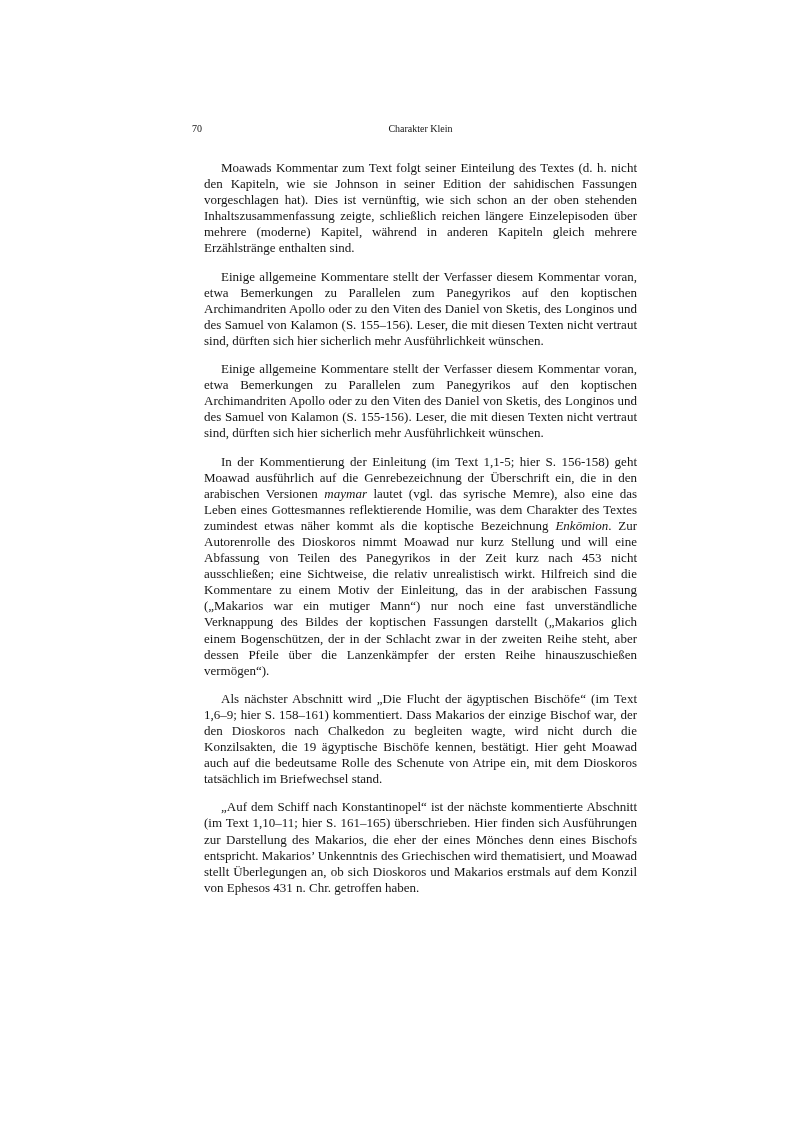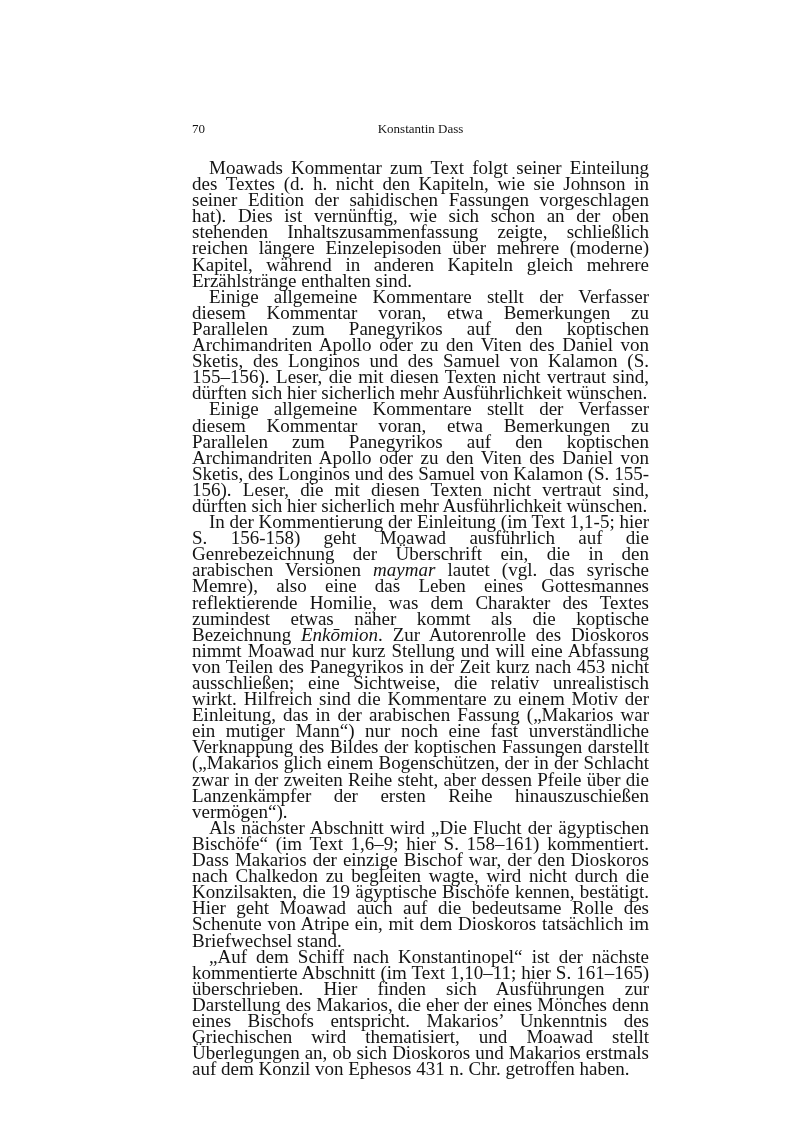--- a/index.html
+++ b/index.html
@@ -22,36 +22,36 @@
   }
   .textblock {
     position: absolute;
     left: 192px;
     top: 121px;
     width: 457px;
   }
   .header {
     position: relative;
     height: 16px;
-    font-size: 13px;
+    font-size: 10px;
     line-height: 16px;
     margin-bottom: 23px;
   }
   .pagenum {
     position: absolute;
     left: 0;
     top: 0;
   }
   .running {
     display: block;
     text-align: center;
   }
   .bodytext p {
-    margin: 0;
-    font-size: 19px;
+    margin: 12px;
+    font-size: 13px;
     line-height: 16.1px;
     text-align: justify;
     text-indent: 17px;
     hyphens: none;
   }
   .run {
     font-style: normal;
   }
   .run.it {
     font-style: italic;
@@ -59,21 +59,21 @@
   }
 </style>
 </head>
 <body>
 
 <div class="page">
   <div class="textblock">
 
     <div class="header">
       <span class="pagenum">70</span>
-      <span class="running">Konstantin Dass</span>
+      <span class="running">Charakter Klein</span>
     </div>
 
     <div class="bodytext">
 
       <p><span class="run">Moawads Kommentar zum Text folgt seiner Einteilung des Textes (d. h. nicht den Kapiteln, wie sie Johnson in seiner Edition der sahidischen Fassungen vorgeschlagen hat). Dies ist vernünftig, wie sich schon an der oben stehenden Inhaltszusammenfassung zeigte, schließlich reichen längere Einzelepisoden über mehrere (moderne) Kapitel, während in anderen Kapiteln gleich mehrere Erzählstränge enthalten sind.</span></p>
 
       <p><span class="run">Einige allgemeine Kommentare stellt der Verfasser diesem Kommentar voran, etwa Bemerkungen zu Parallelen zum Panegyrikos auf den koptischen Archimandriten Apollo oder zu den Viten des Daniel von Sketis, des Longinos und des Samuel von Kalamon (S. 155–156). Leser, die mit diesen Texten nicht vertraut sind, dürften sich hier sicherlich mehr Ausführlichkeit wünschen.</span></p>
 
       <p><span class="run">Einige allgemeine Kommentare stellt der Verfasser diesem Kommentar voran, etwa Bemerkungen zu Parallelen zum Panegyrikos auf den koptischen Archimandriten Apollo oder zu den Viten des Daniel von Sketis, des Longinos und des Samuel von Kalamon (S. 155-156). Leser, die mit diesen Texten nicht vertraut sind, dürften sich hier sicherlich mehr Ausführlichkeit wünschen.</span></p>
 

